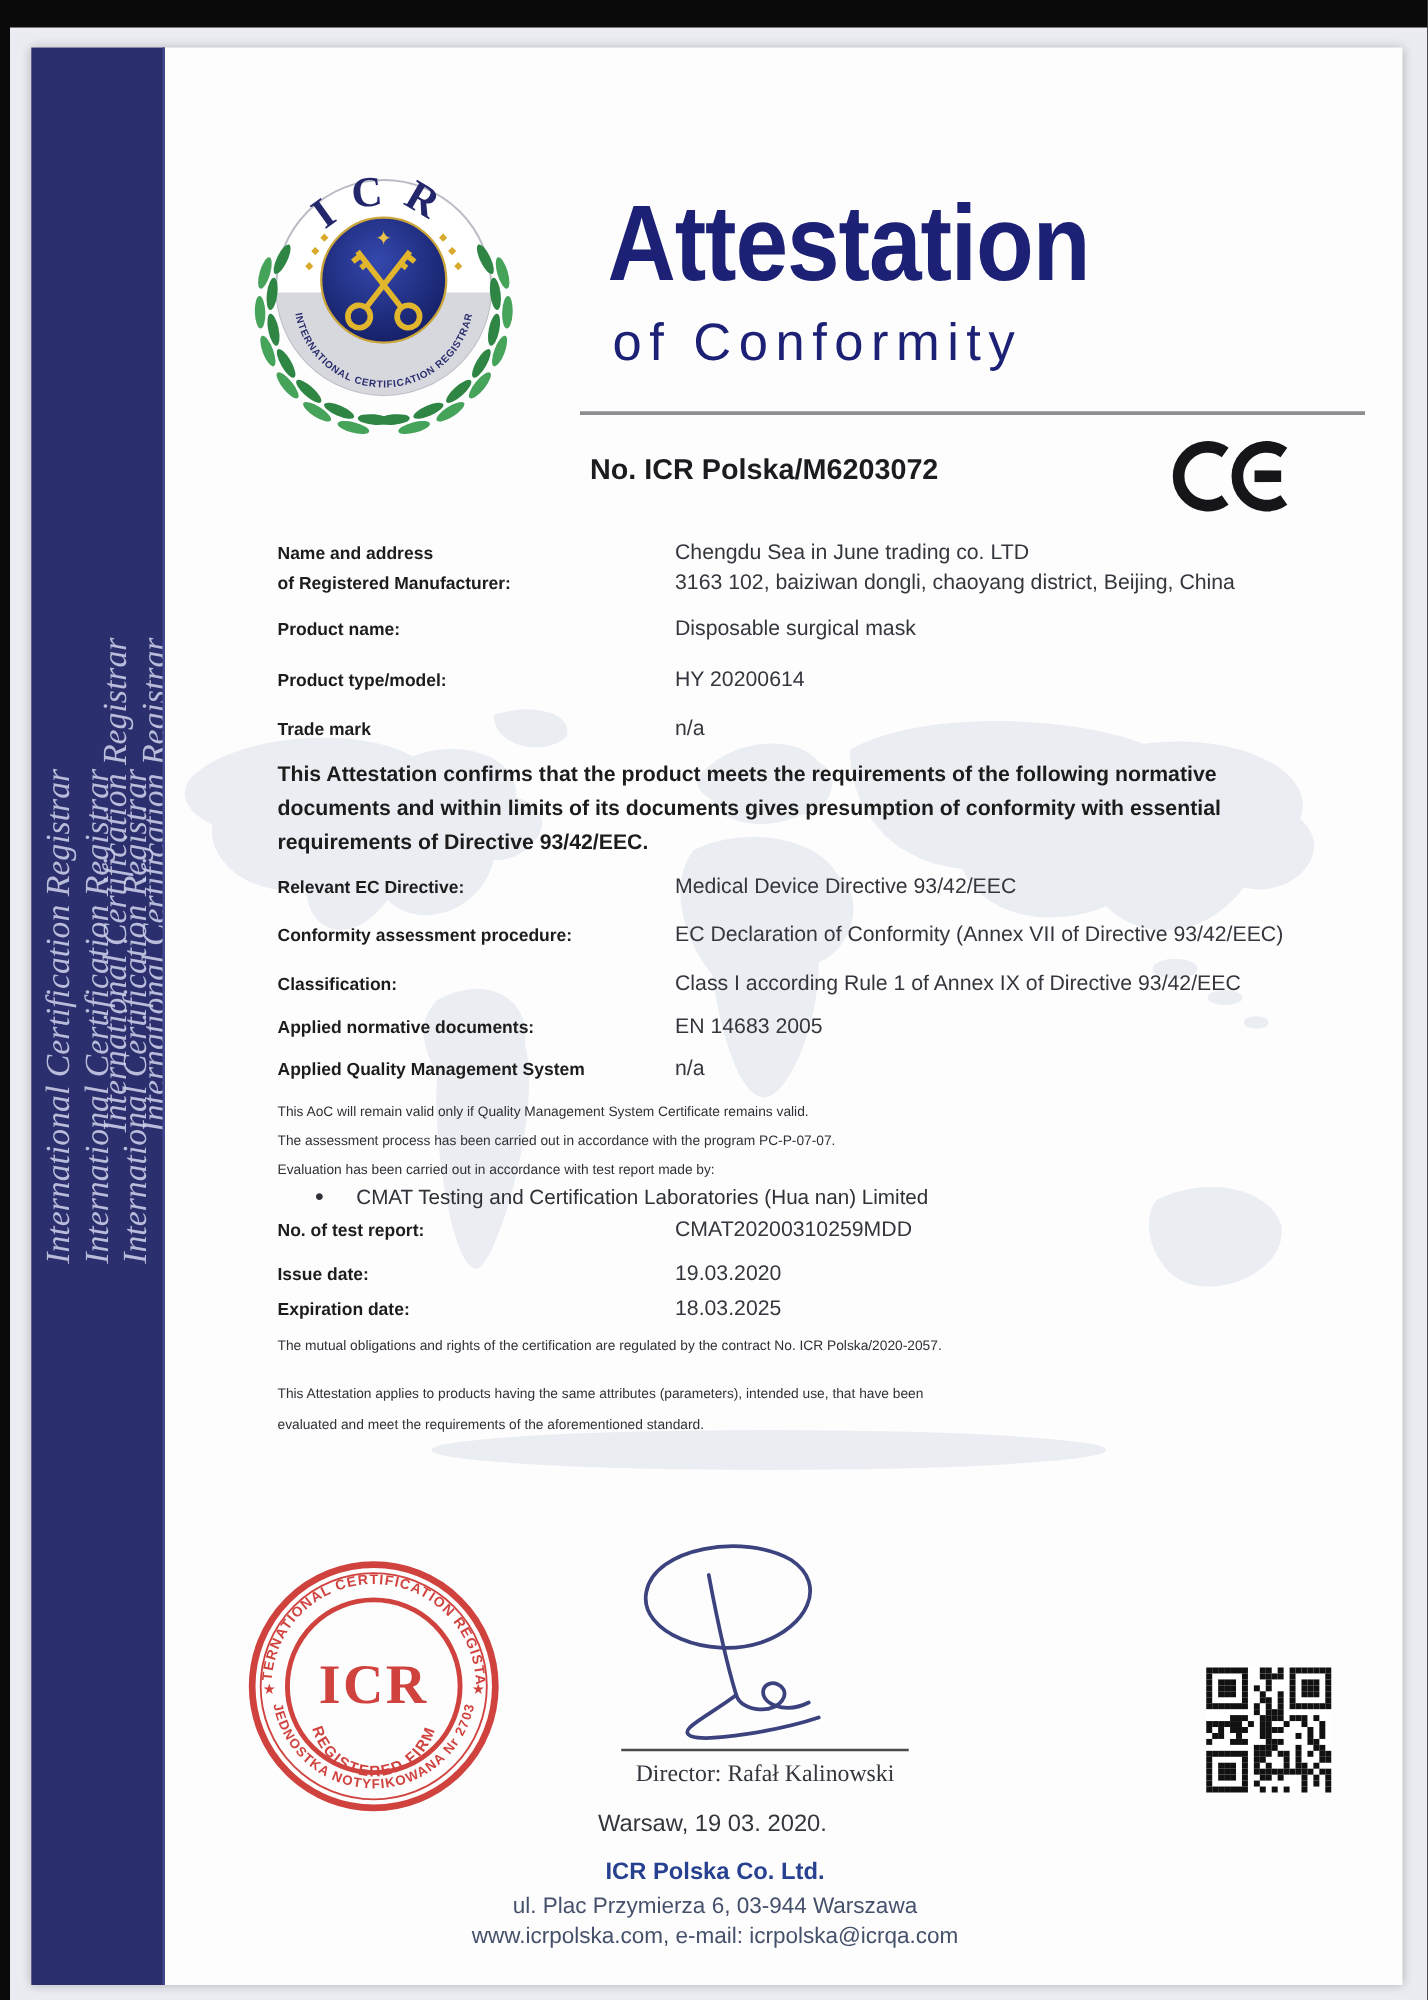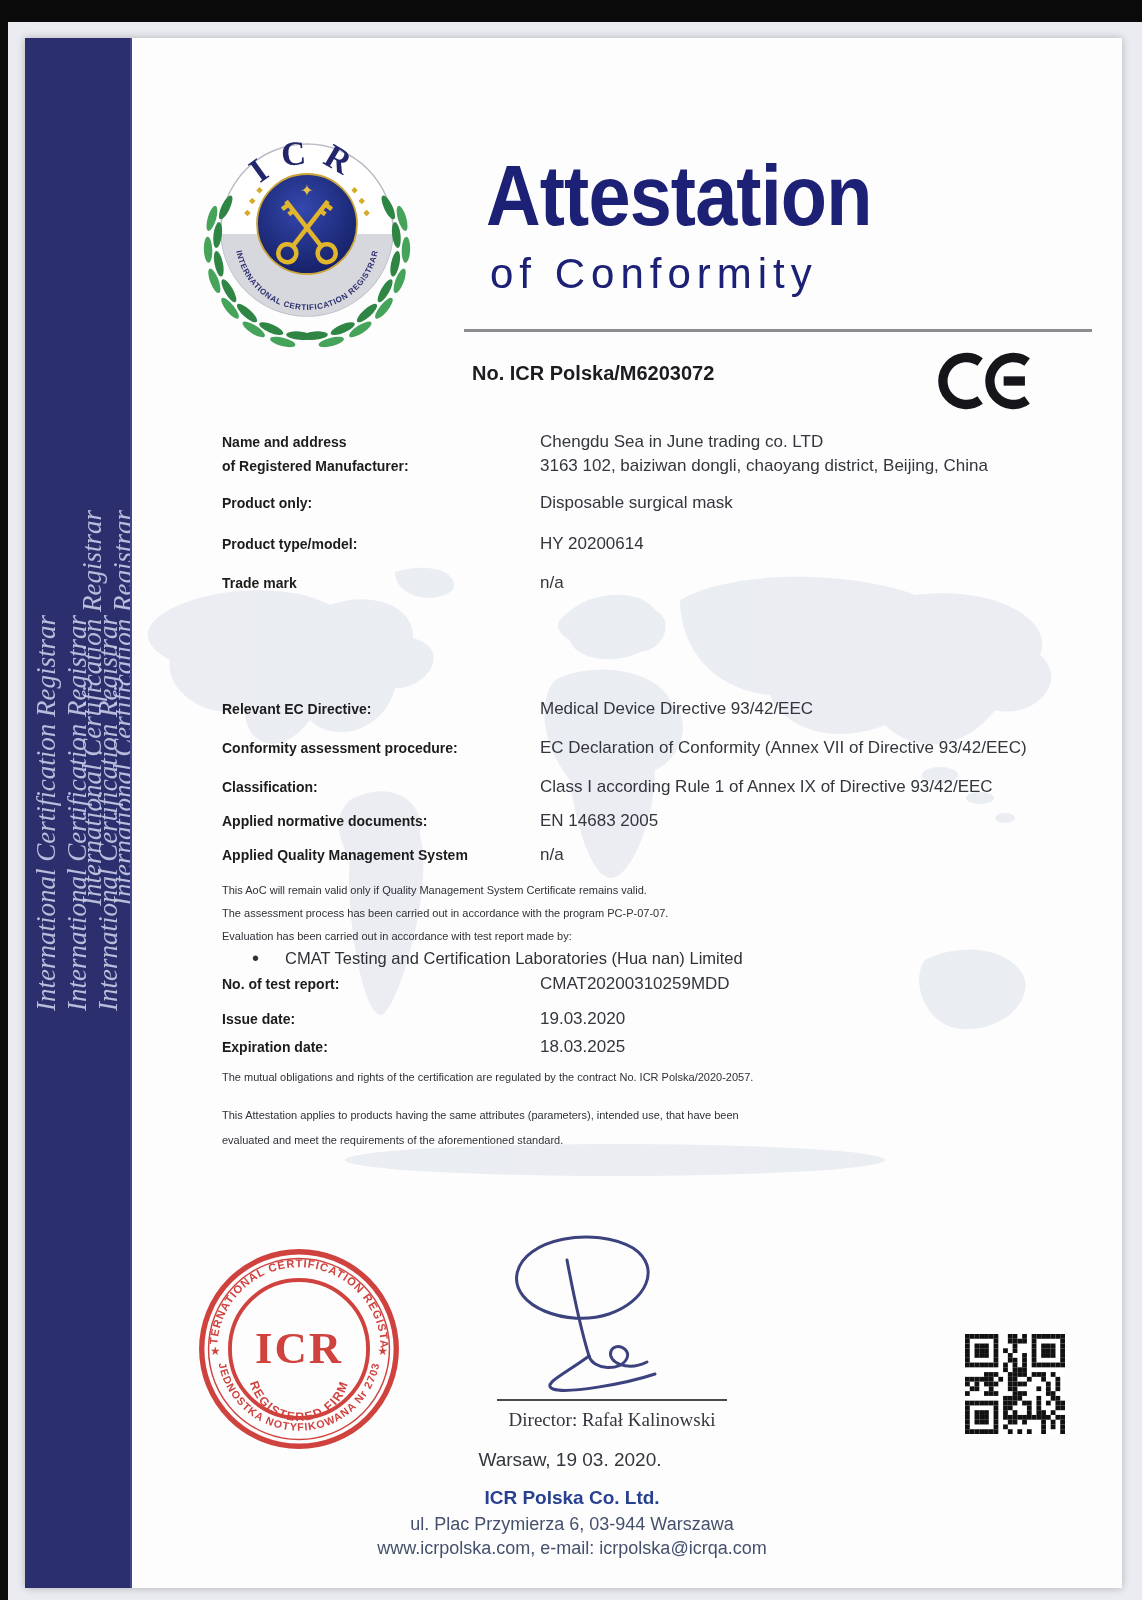--- a/index.html
+++ b/index.html
@@ -16,21 +16,21 @@
   .band-col span{font-family:"Liberation Serif", serif;font-style:italic;font-size:27px;
             color:#c9cce6;opacity:.9;white-space:nowrap;margin:46px 0;}
   .band-col.c1{left:6px;}
   .band-col.c2{left:52px;padding-top:210px;height:1340px;}
   
   .title1{position:absolute;left:486px;top:146px;font-size:86px;font-weight:600;color:#1d2175;
           transform:scaleX(.88);transform-origin:left top;letter-spacing:-1px;white-space:nowrap;}
   .title2{position:absolute;left:490px;top:250px;font-size:42px;font-weight:400;color:#1d2175;
           letter-spacing:6px;white-space:nowrap;text-align:center;}
   .hrule{position:absolute;left:464px;top:329px;width:628px;height:3px;background:#8d8d91;}
-  .certno{position:absolute;left:472px;top:362px;font-size:20px;font-weight:700;color:#1c1c20;}
+  .certno{position:absolute;left:472px;top:362px;font-size:23px;font-weight:700;color:#1c1c20;}
   
   .row{position:absolute;left:222px;width:880px;}
   .lbl{position:absolute;left:0;top:0;width:315px;font-size:14px;font-weight:700;color:#1c1c1c;
        line-height:24px;white-space:pre-line;}
   .val{position:absolute;left:318px;top:0;width:560px;font-size:17px;font-weight:400;color:#33363c;
        line-height:24px;white-space:pre-line;}
   .para{position:absolute;left:222px;font-size:11px;color:#2e3136;line-height:23px;white-space:pre-line;}
   .para.bold{font-weight:700;color:#1c1c1c;font-size:17px;line-height:27px;}
   .bullet-row{position:absolute;left:252px;font-size:16.5px;color:#2e3136;}
   .bullet-row::before{content:"\2022";position:absolute;left:0;top:-2px;font-size:20px;color:#2e3136;}
@@ -168,32 +168,35 @@
     </g>
   </svg>
 
   <div class="row" style="top:430px">
     <div class="lbl">Name and address
 of Registered Manufacturer:</div>
     <div class="val">Chengdu Sea in June trading co. LTD
 3163 102, baiziwan dongli, chaoyang district, Beijing, China</div>
   </div>
   <div class="row" style="top:491px">
-    <div class="lbl">Product only:</div>
+    <div class="lbl">Product name:</div>
     <div class="val">Disposable surgical mask</div>
   </div>
   <div class="row" style="top:532px">
     <div class="lbl">Product type/model:</div>
     <div class="val">HY 20200614</div>
   </div>
   <div class="row" style="top:571px">
     <div class="lbl">Trade mark</div>
     <div class="val">n/a</div>
   </div>
 
+  <div class="para bold" style="top:606px;width:770px">This Attestation confirms that the product meets the requirements of the following normative
+documents and within limits of its documents gives presumption of conformity with essential
+requirements of Directive 93/42/EEC.</div>
 
   <div class="row" style="top:697px">
     <div class="lbl">Relevant EC Directive:</div>
     <div class="val">Medical Device Directive 93/42/EEC</div>
   </div>
   <div class="row" style="top:736px">
     <div class="lbl">Conformity assessment procedure:</div>
     <div class="val">EC Declaration of Conformity (Annex VII of Directive 93/42/EEC)</div>
   </div>
   <div class="row" style="top:775px">

